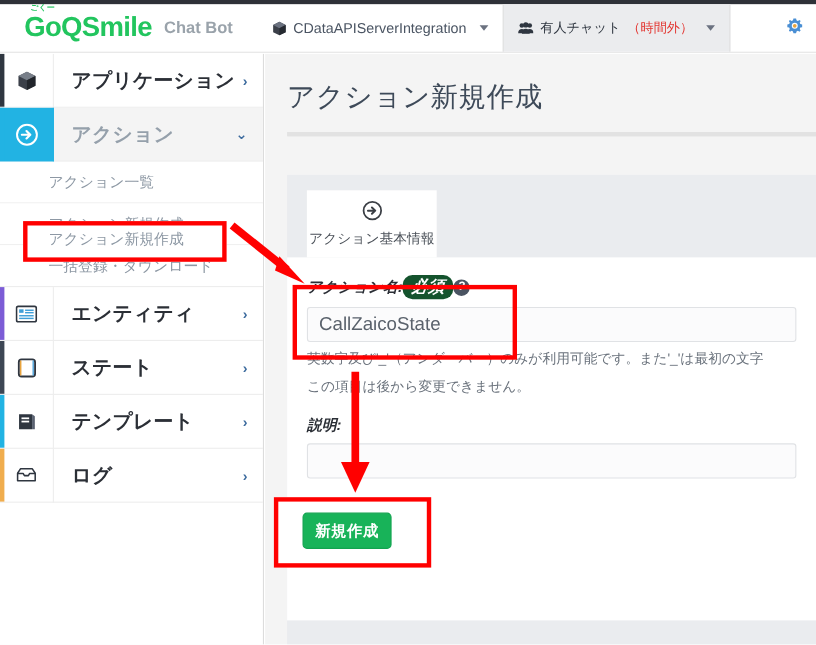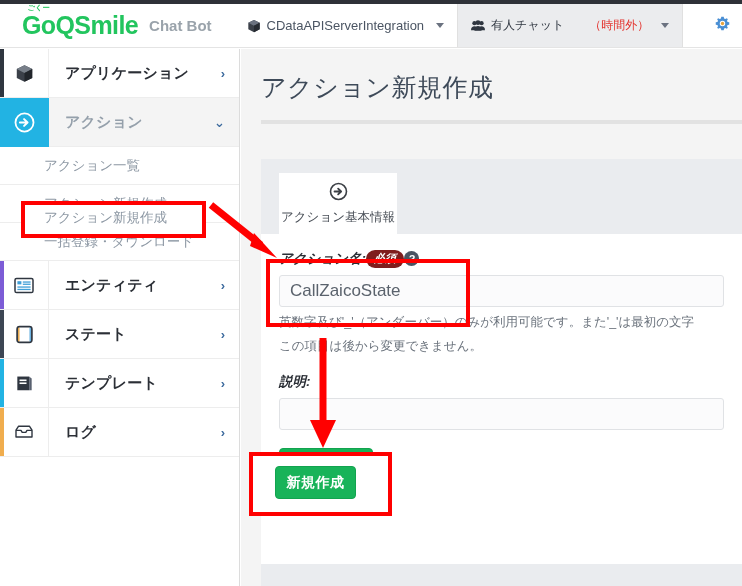--- a/index.html
+++ b/index.html
@@ -51,21 +51,21 @@
   .nav-item {
     display: flex; align-items: center; gap: 6px;
     padding: 0 13px; font-size: 13px; color: #4b5563;
     cursor: pointer; white-space: nowrap;
   }
   .nav-item.app-item { margin-left: 12px; }
   .nav-item.chat-item {
     background: #ebecee; border-left: 1px solid #e0e0e0; border-right: 1px solid #e0e0e0;
     font-size: 12px; color: #2f3640;
   }
-  .nav-item .red { color: #e3342f; margin-left: 19px; }
+  .nav-item .red { color: #e3342f; }
   .caret {
     width: 0; height: 0; margin-left: 6px;
     border-left: 4px solid transparent; border-right: 4px solid transparent;
     border-top: 5px solid #6b7280;
   }
   .gear-wrap {
     display: flex; align-items: center; justify-content: center;
     width: 40px; margin-left: auto;
   }
   .icon-cube, .icon-people {
@@ -91,21 +91,21 @@
     width: 49px; height: 49px; display: flex;
     align-items: center; justify-content: center;
     border-right: 1px solid #ededed;
     flex: 0 0 49px;
   }
   .side-row.active .side-icon {
     background: #22b3e3; border-right-color: #22b3e3;
   }
   .side-row.active { background: #f4f4f4; }
   .side-label {
-    flex: 1; padding-left: 16px; font-size: 15px;
+    flex: 1; padding-left: 16px; font-size: 18px;
     font-weight: bold; color: #2b2f36; letter-spacing: 0.2px;
   }
   .side-row.active .side-label { color: #95a0ab; font-weight: bold; }
   .side-chevron {
     padding-right: 14px; font-size: 13px; color: #3d6b9e; font-weight: bold;
   }
   .side-sub {
     position: relative; display: flex; align-items: center;
     height: 38px; border-bottom: 1px solid #ededed;
     padding-left: 44px; font-size: 13.5px; color: #8d98a4;
@@ -147,22 +147,22 @@
     margin: 0; padding: 16px 18px 22px 18px;
     min-height: 330px;
   }
   .field-label {
     font-size: 13.5px; font-weight: bold; color: #2b2f36;
     display: flex; align-items: center; gap: 0;
     margin-bottom: 7px;
     font-style: italic;
   }
   .badge-req {
-    display: inline-block; background: #7f1d1d; color: #ffffff;
-    font-size: 11px; font-weight: bold;
+    display: inline-block; background: #14532d; color: #ffffff;
+    font-size: 15px; font-weight: bold;
     padding: 2px 8px; border-radius: 9px; line-height: 1.25;
   }
   .help-ico {
     display: inline-flex; align-items: center; justify-content: center;
     width: 15px; height: 15px; border-radius: 50%;
     background: #4a5462; color: #ffffff;
     font-size: 11px; font-weight: bold;
   }
   .text-input {
     width: 100%; height: 32px;

